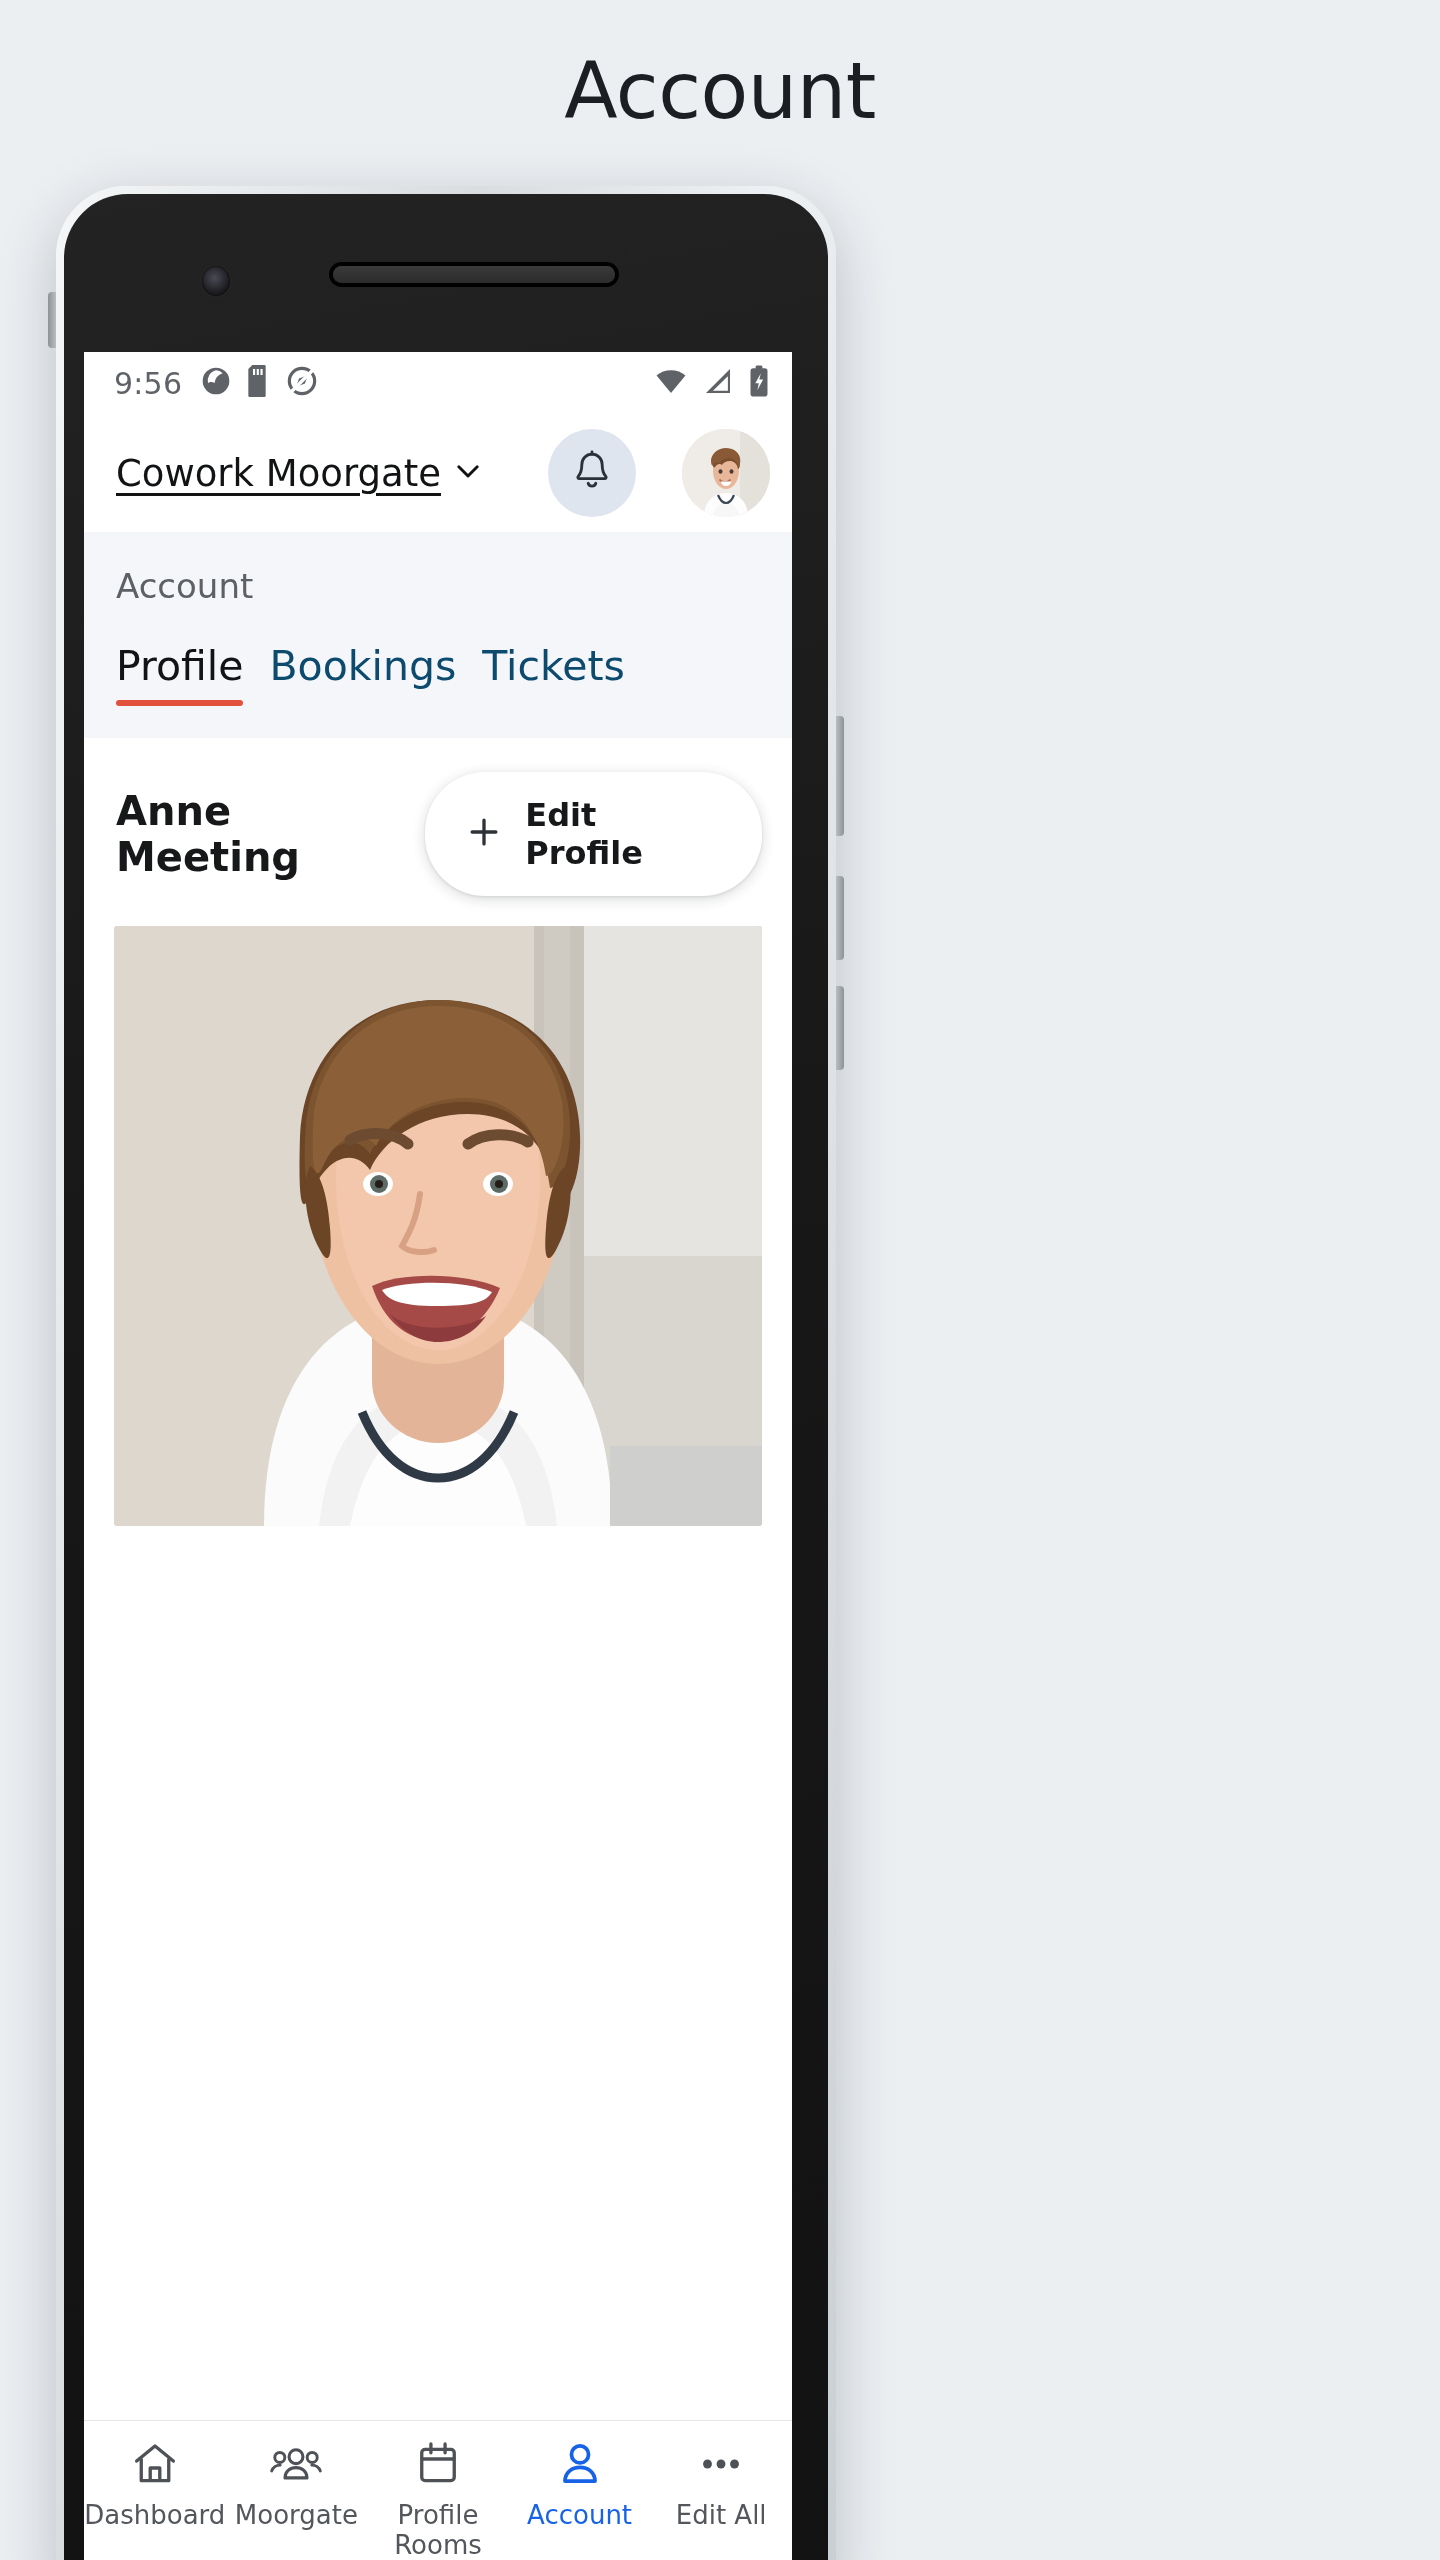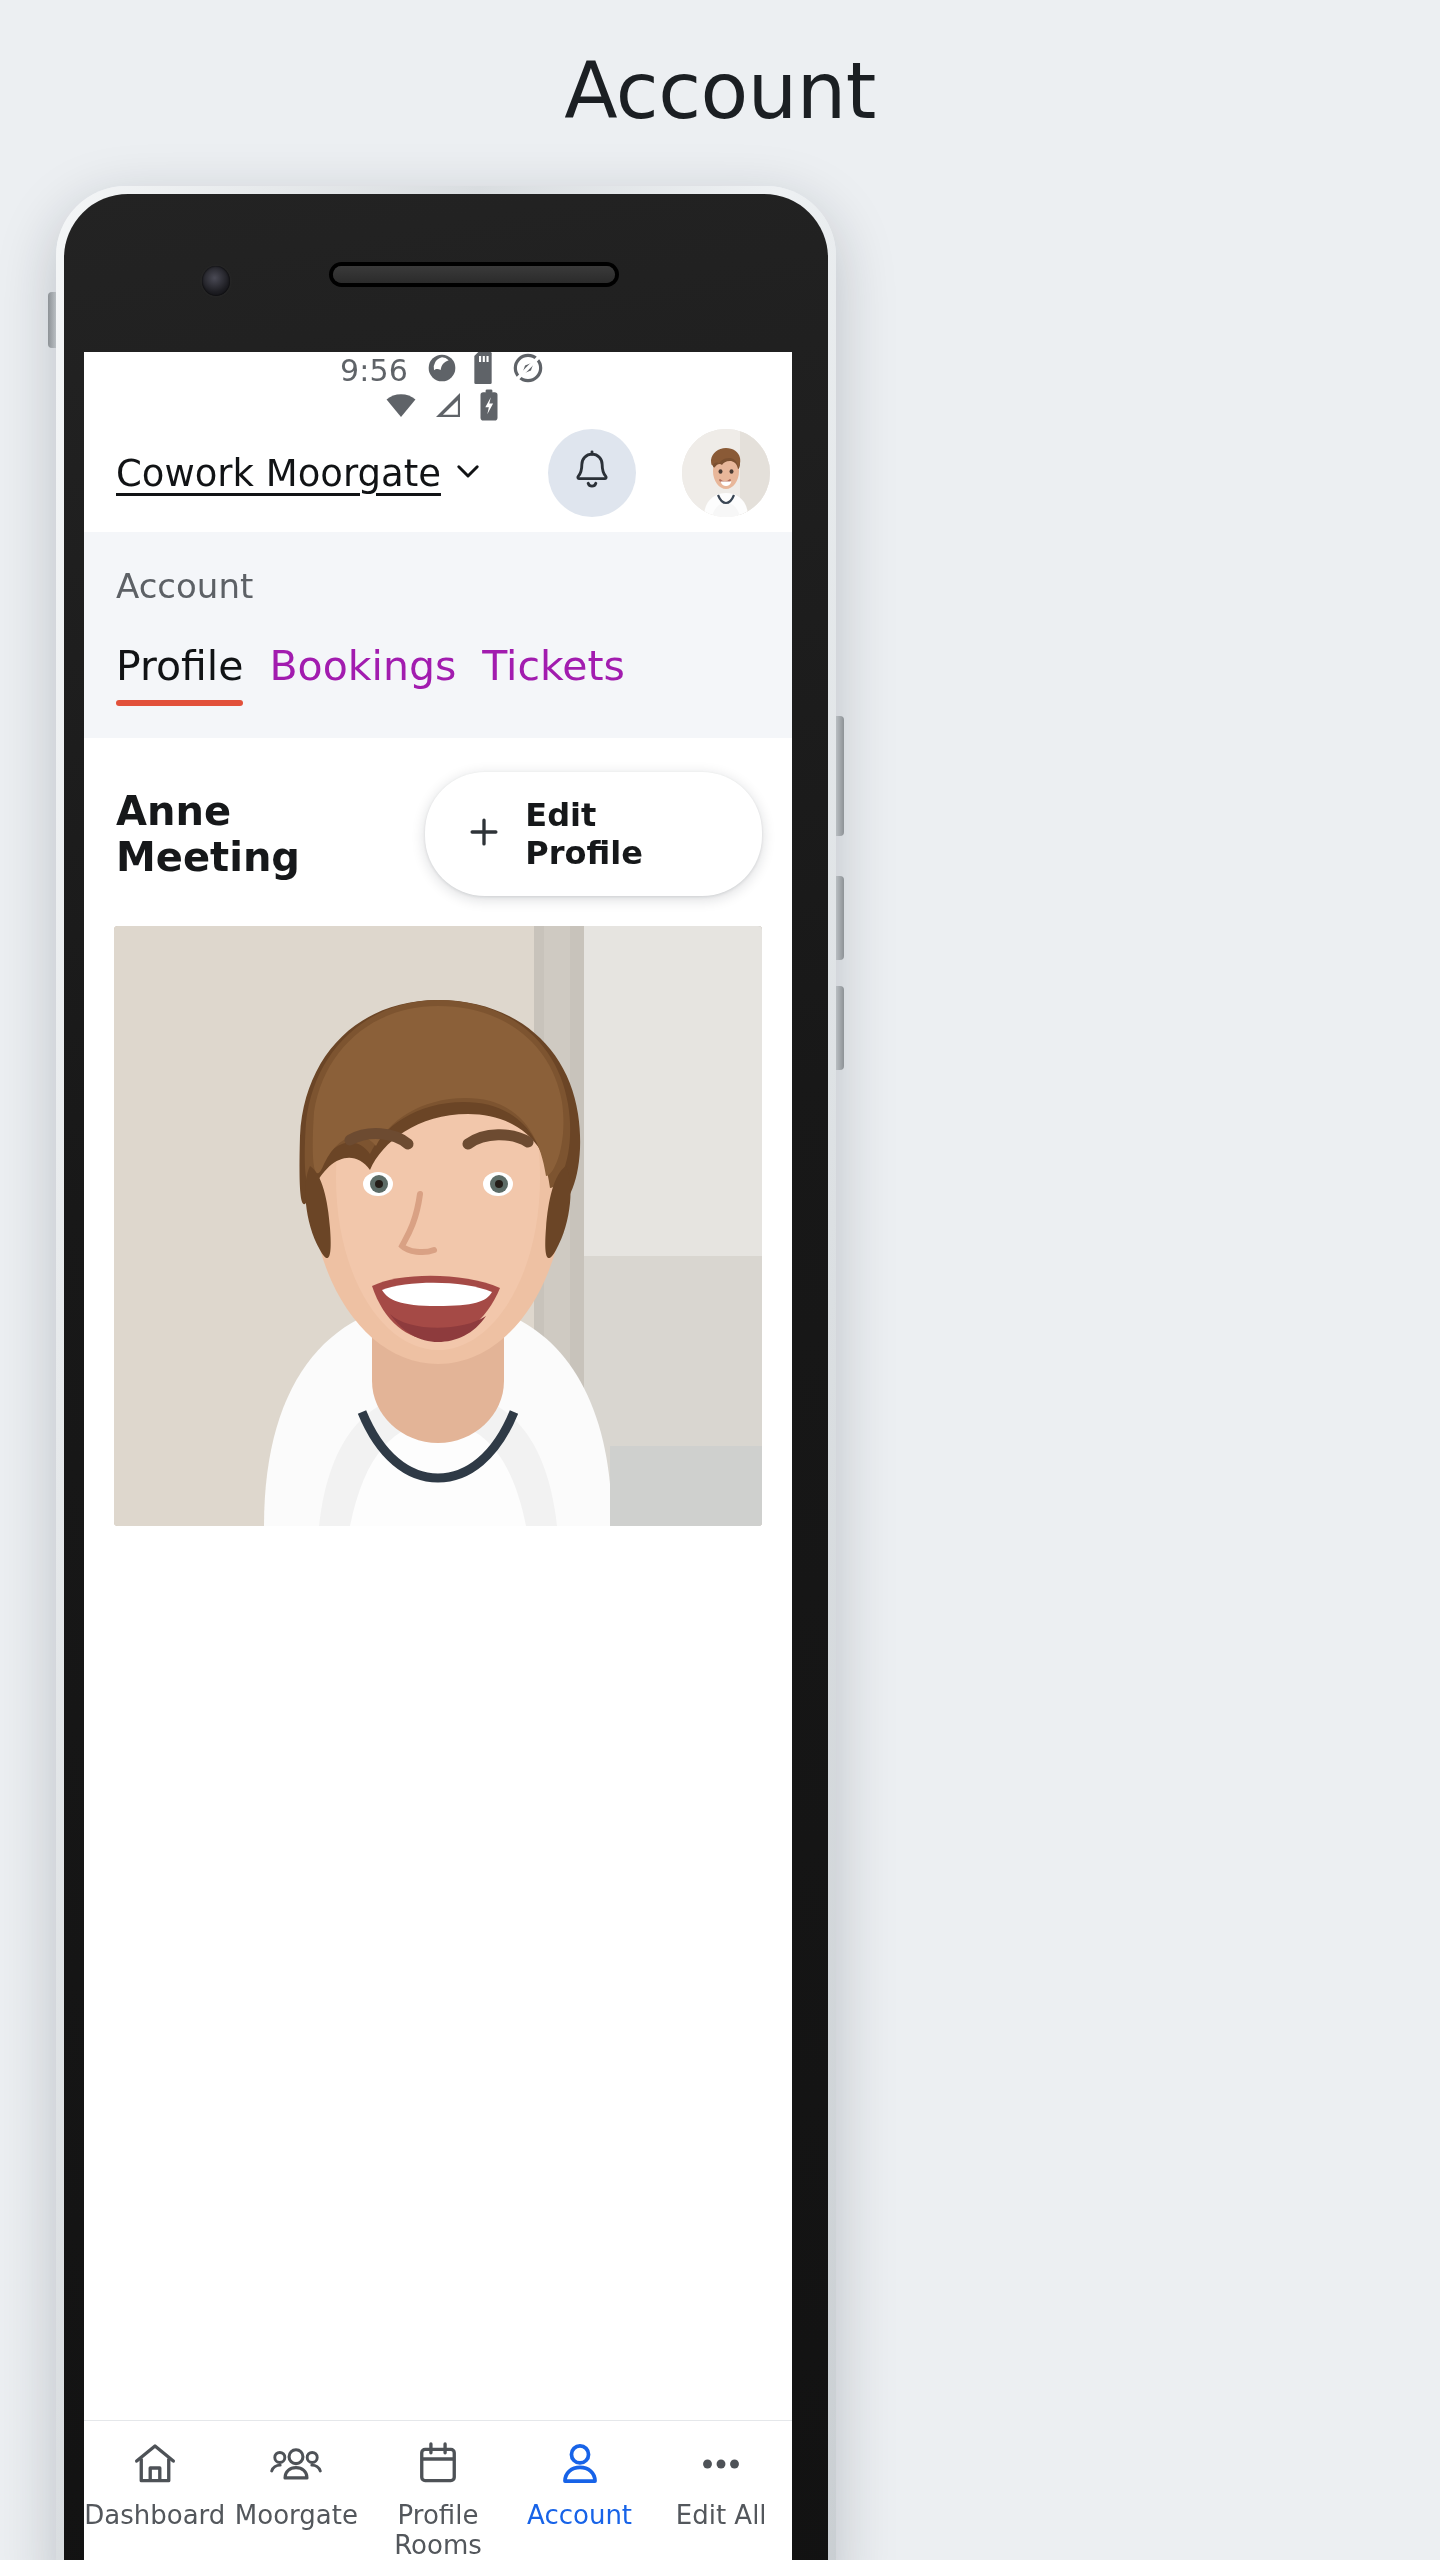--- a/index.html
+++ b/index.html
@@ -118,21 +118,20 @@
   }
 
   
   .statusbar {
     height: 62px;
     background: #ffffff;
     display: flex;
     align-items: center;
     justify-content: space-between;
     padding: 0 22px 0 30px;
-    flex-direction: column;
   }
   .sb-left { display: flex; align-items: center; gap: 18px; }
   .sb-time {
     font-size: 30px;
     color: #5f6368;
     font-family: "DejaVu Sans", sans-serif;
     letter-spacing: 0.2px;
   }
   .sb-icons-left { display: flex; align-items: center; gap: 14px; }
   .sb-right { display: flex; align-items: center; gap: 14px; }
@@ -189,21 +188,21 @@
     font-family: "DejaVu Sans", sans-serif;
   }
   .tabs {
     display: flex;
     align-items: flex-end;
     gap: 26px;
     padding: 36px 32px 0 32px;
   }
   .tab {
     font-size: 41px;
-    color: #a21caf;
+    color: #0c4a6e;
     padding-bottom: 16px;
     position: relative;
     font-family: "DejaVu Sans", sans-serif;
   }
   .tab.active { color: #111315; }
   .tab.active::after {
     content: "";
     position: absolute;
     left: 0; right: 0; bottom: 0;
     height: 6px;

